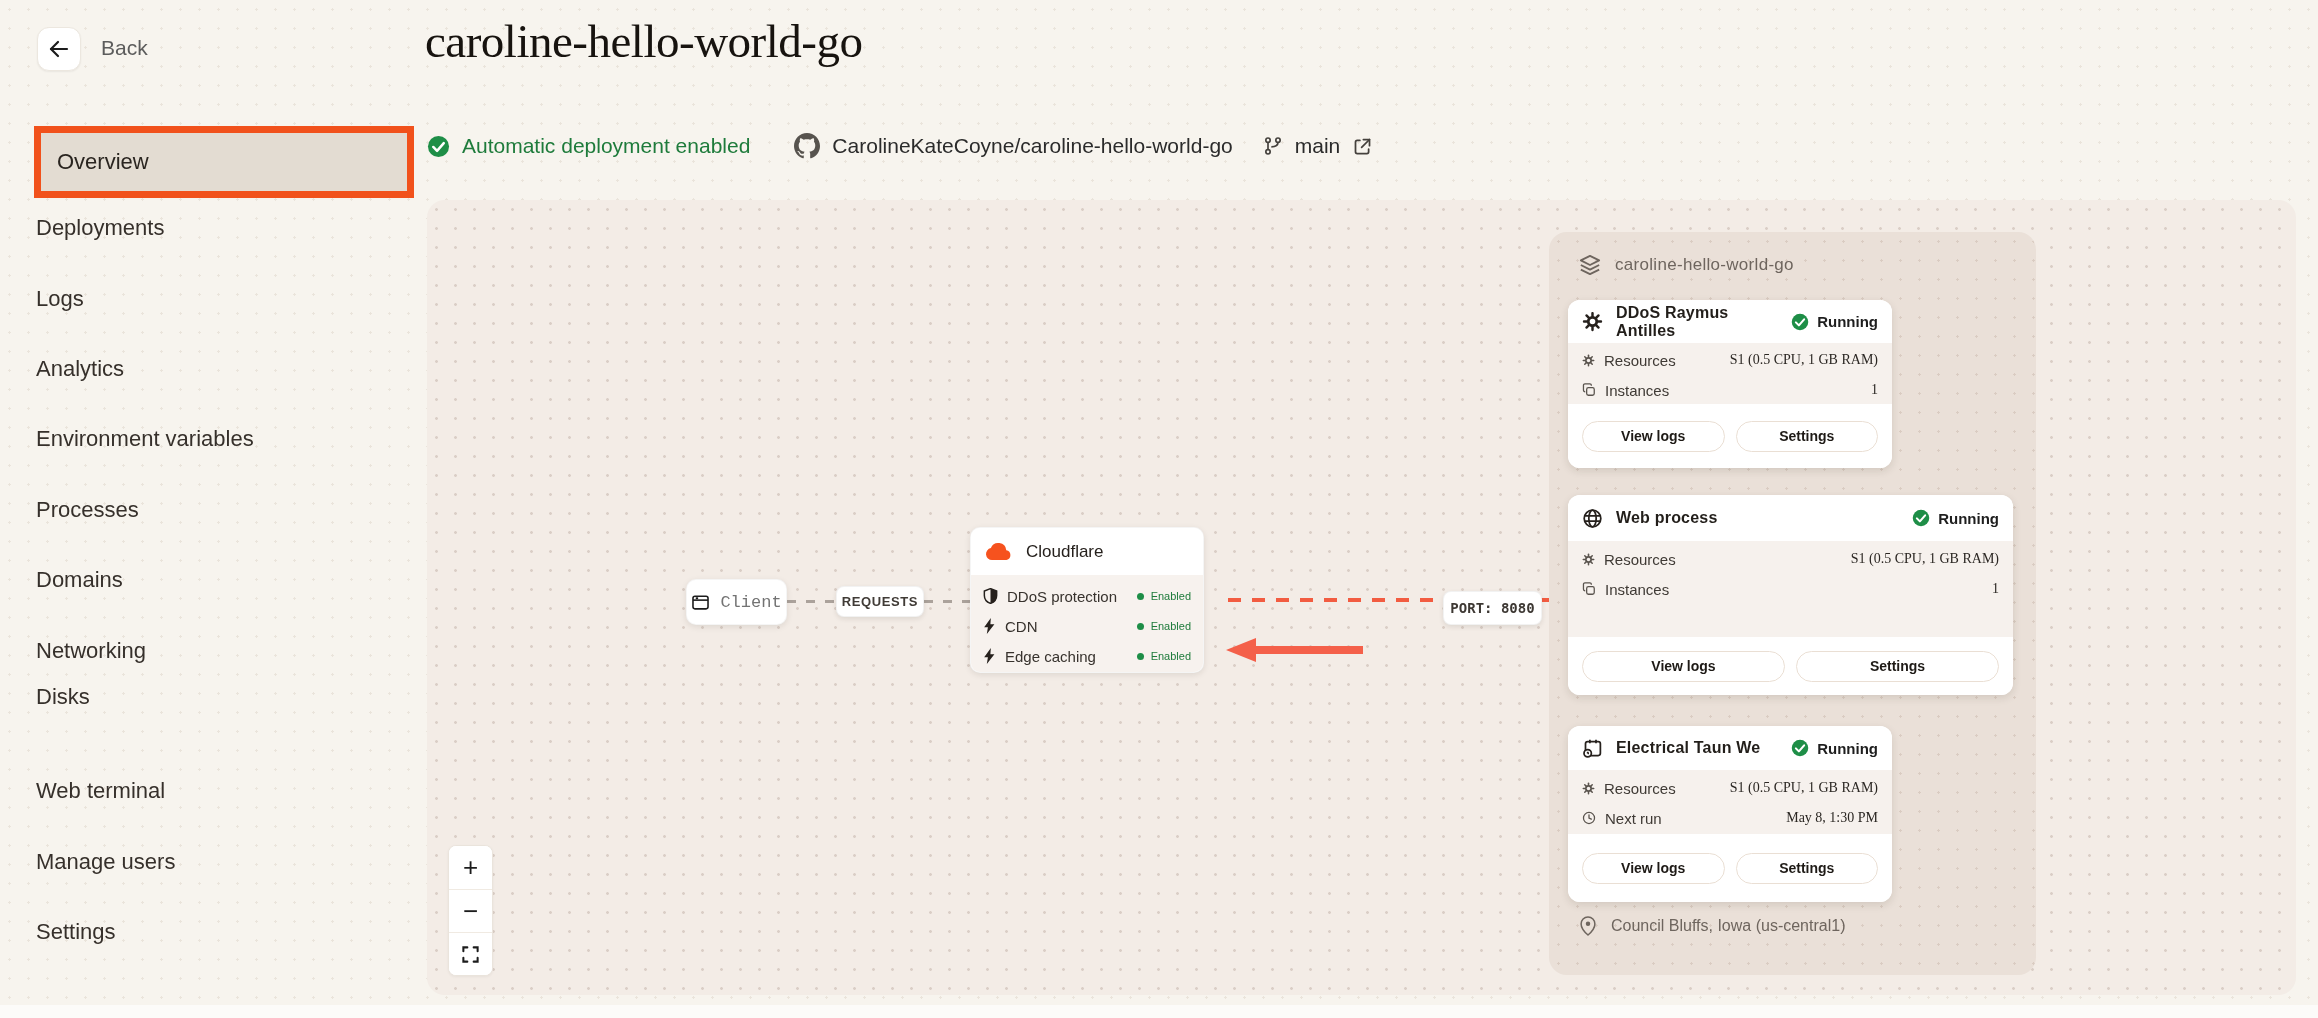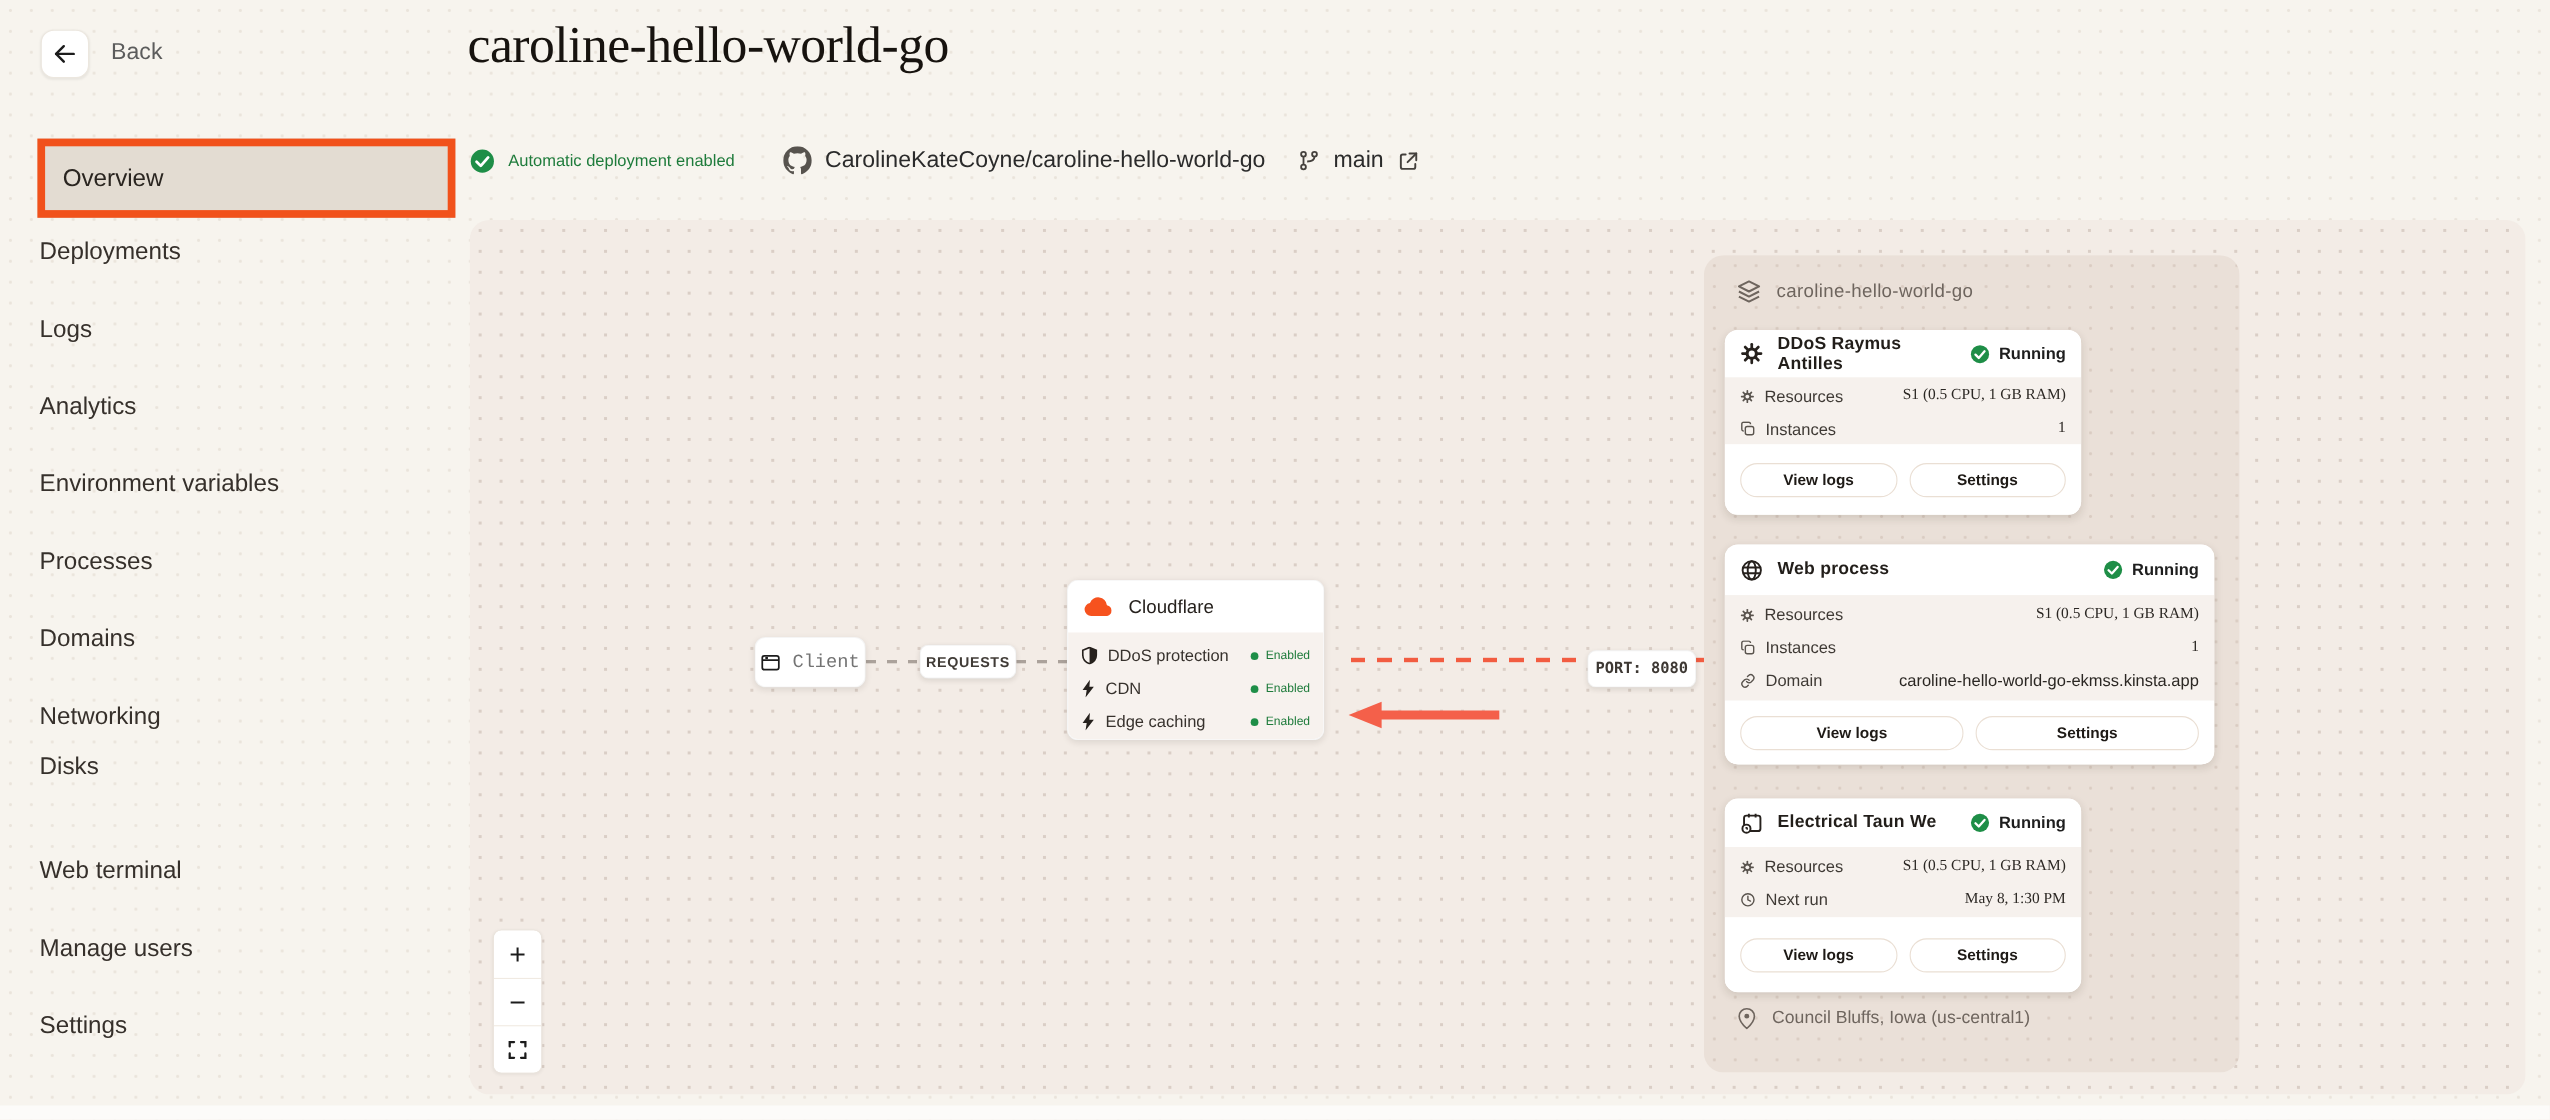--- a/index.html
+++ b/index.html
@@ -17,21 +17,21 @@
   .back-label { position:absolute; left:101px; top:36px; font-size:21px; color:#5C5C5C; }
   .page-title { position:absolute; left:425px; top:14px; font-family:"Liberation Serif","DejaVu Serif",serif;
                 font-weight:400; font-size:47px; color:#17130F; letter-spacing:-0.5px; }
   .visit-app { position:absolute; left:2118px; top:22px; width:176px; height:58px; background:#1B1B1B;
                border:none; border-radius:13px; color:#fff; display:flex; align-items:center; justify-content:center;
                gap:12px; font-size:22px; font-weight:700; font-family:"Liberation Sans",sans-serif; cursor:pointer; }
 
   
   .status-row { position:absolute; left:427px; top:130px; height:32px; display:flex; align-items:center; }
   .status-row .chip { display:flex; align-items:center; gap:12px; }
-  .green-text { color:#1E7B3B; font-size:15px; }
+  .green-text { color:#1E7B3B; font-size:21px; }
   .repo-text { color:#2B2B2B; font-size:21px; }
   .branch-text { color:#2B2B2B; font-size:21px; }
 
   
   .sidebar { position:absolute; left:0; top:118px; width:420px; }
   .side-item { position:absolute; left:36px; font-size:22px; font-weight:500; color:#36302B; cursor:pointer; }
   .active-wrap { position:absolute; left:34px; top:8px; width:380px; height:72px;
                  border:7px solid #F1511B; background:#E3DCD2; display:flex; align-items:center; cursor:pointer; }
   .active-wrap .lbl { margin-left:16px; font-size:22px; font-weight:500; color:#2A2520; }
 
@@ -387,32 +387,20 @@
               <span class="icon">
                 <svg width="14" height="14" viewBox="0 0 24 24" fill="none" stroke="#5A544E" stroke-width="2.2">
                     <rect x="8" y="8" width="13" height="13" rx="3"></rect>
                     <path d="M16 4.5V4a2.5 2.5 0 0 0-2.5-2.5H5A2.5 2.5 0 0 0 2.5 4v8.5A2.5 2.5 0 0 0 5 15h.5"></path>
                   </svg>
               </span>
               <span>Instances</span>
             </span>
             <span class="val">1</span>
           </div>
-          <div class="proc-row" style="height:30px;">
-            <span class="lft">
-              <span class="icon">
-                <svg width="14" height="14" viewBox="0 0 24 24" fill="none" stroke="#5A544E" stroke-width="2.2" stroke-linecap="round">
-                    <path d="M10 13a5 5 0 0 0 7.1.6l3-3a5 5 0 0 0-7-7.1l-1.7 1.7"></path>
-                    <path d="M14 11a5 5 0 0 0-7.1-.6l-3 3a5 5 0 0 0 7 7.1l1.7-1.7"></path>
-                  </svg>
-              </span>
-              <span>Domain</span>
-            </span>
-            <span class="val sans">caroline-hello-world-go-ekmss.kinsta.app</span>
-          </div>
         </div>
         <div class="proc-footer" style="height:58px;">
           <button class="btn">View logs</button>
           <button class="btn">Settings</button>
         </div>
       </div>
 
       <div class="proc-card" style="left:19px; top:494px; width:324px; height:176px;">
         <div class="proc-header" style="height:44px;">
           <span class="icon">

